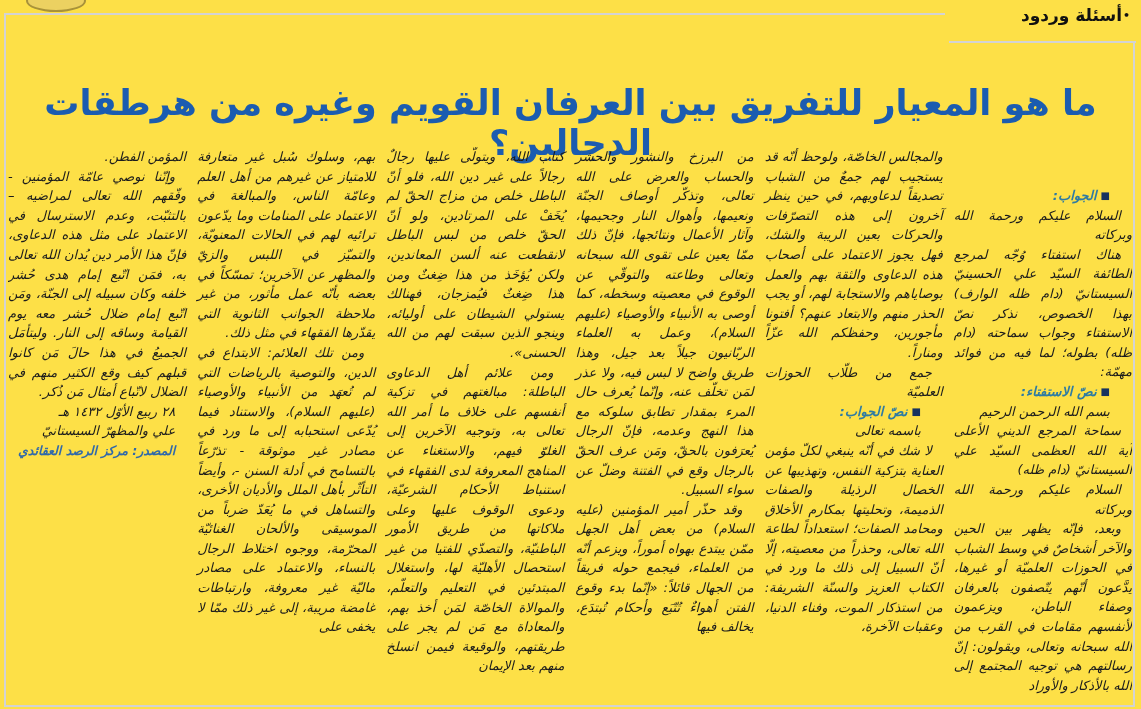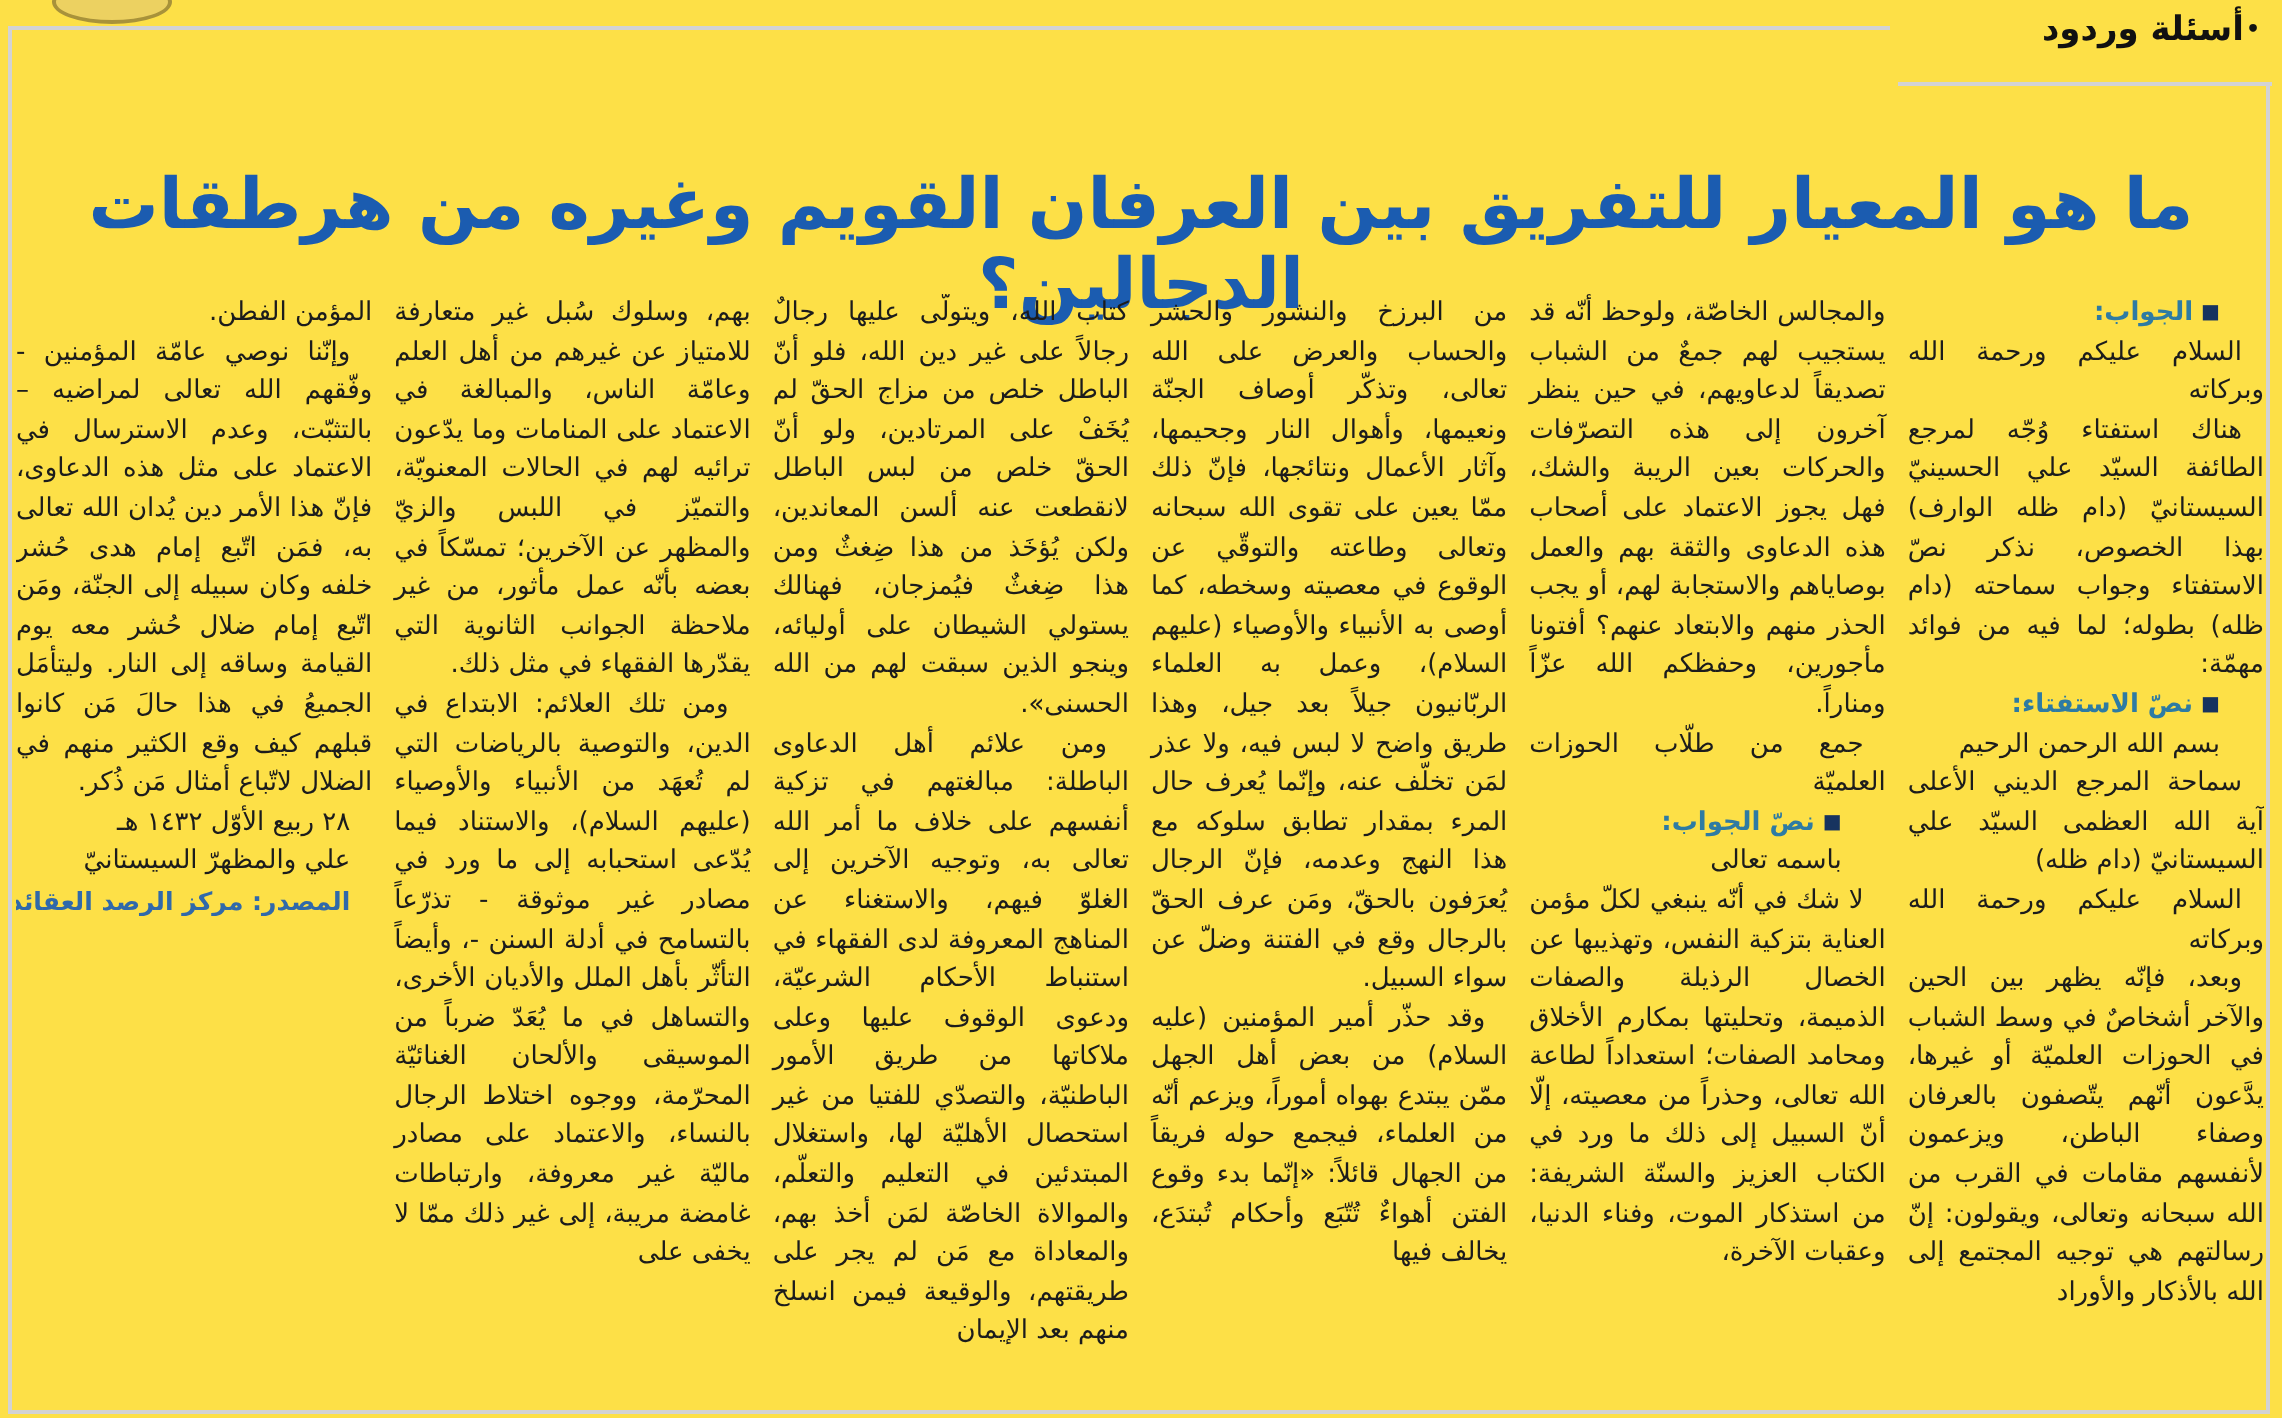--- a/index.html
+++ b/index.html
@@ -19,21 +19,21 @@
   #kicker{position:absolute;top:5px;right:11px;direction:rtl;unicode-bidi:plaintext;
         font-weight:bold;font-size:17px;color:#111;}
   #kicker .dot{display:inline-block;font-size:11px;vertical-align:2px;margin-left:1px;color:#111;}
   
   #headline{position:absolute;top:60px;left:30px;right:30px;text-align:center;direction:rtl;
         font-weight:bold;font-size:35px;letter-spacing:-0.5px;}
   
   #cols{position:absolute;top:147px;right:9px;left:8px;height:556px;display:flex;
         direction:rtl;gap:11px;overflow:hidden;}
   .col{flex:1 1 0;min-width:0;font-size:13px;line-height:19.6px;color:#1c1c1c;
-        text-align:justify;}
+        text-align:justify;font-style:italic;}
   .col p{margin:0;text-indent:11px;}
   .col p.cont{text-indent:0;}
   .col p.center-line{text-indent:22px;}
   .sec-head{margin:0;text-indent:9px;font-weight:bold;white-space:nowrap;}
   .sec-head .sq{display:inline-block;font-size:10px;vertical-align:1px;margin-left:4px;}
   .sig{white-space:nowrap;}
   .src{white-space:nowrap;font-weight:bold;font-size:12.5px;}
 </style>
 </head>
 <body>
@@ -50,21 +50,21 @@
 
   <div id="kicker">
     <span class="dot">•</span><span>أسئلة وردود</span>
   </div>
 
   <h1 id="headline" style="color: rgb(27, 92, 176);">ما هو المعيار للتفريق بين العرفان القويم وغيره من هرطقات الدجالين؟</h1>
 
   <div id="cols">
 
     <div class="col">
-      <p class="sec-head" style="color: rgb(46, 123, 163);"><span class="sq" style="color: rgb(23, 51, 95);">■</span><span>الجواب:</span></p>
+      <p class="sec-head" style="color: rgb(46, 123, 163); margin-top: 39px;"><span class="sq" style="color: rgb(23, 51, 95);">■</span><span>الجواب:</span></p>
       <p>السلام عليكم ورحمة الله وبركاته</p>
       <p>هناك استفتاء وُجّه لمرجع الطائفة السيّد علي الحسينيّ السيستانيّ (دام ظله الوارف) بهذا الخصوص، نذكر نصّ الاستفتاء وجواب سماحته (دام ظله) بطوله؛ لما فيه من فوائد مهمّة:</p>
       <p class="sec-head" style="color: rgb(46, 123, 163);"><span class="sq" style="color: rgb(23, 51, 95);">■</span><span>نصّ الاستفتاء:</span></p>
       <p class="center-line">بسم الله الرحمن الرحيم</p>
       <p>سماحة المرجع الديني الأعلى آية الله العظمى السيّد علي السيستانيّ (دام ظله)</p>
       <p>السلام عليكم ورحمة الله وبركاته</p>
       <p>وبعد، فإنّه يظهر بين الحين والآخر أشخاصٌ في وسط الشباب في الحوزات العلميّة أو غيرها، يدَّعون أنّهم يتّصفون بالعرفان وصفاء الباطن، ويزعمون لأنفسهم مقامات في القرب من الله سبحانه وتعالى، ويقولون: إنّ رسالتهم هي توجيه المجتمع إلى الله بالأذكار والأوراد</p>
     </div>
 
     <div class="col">

